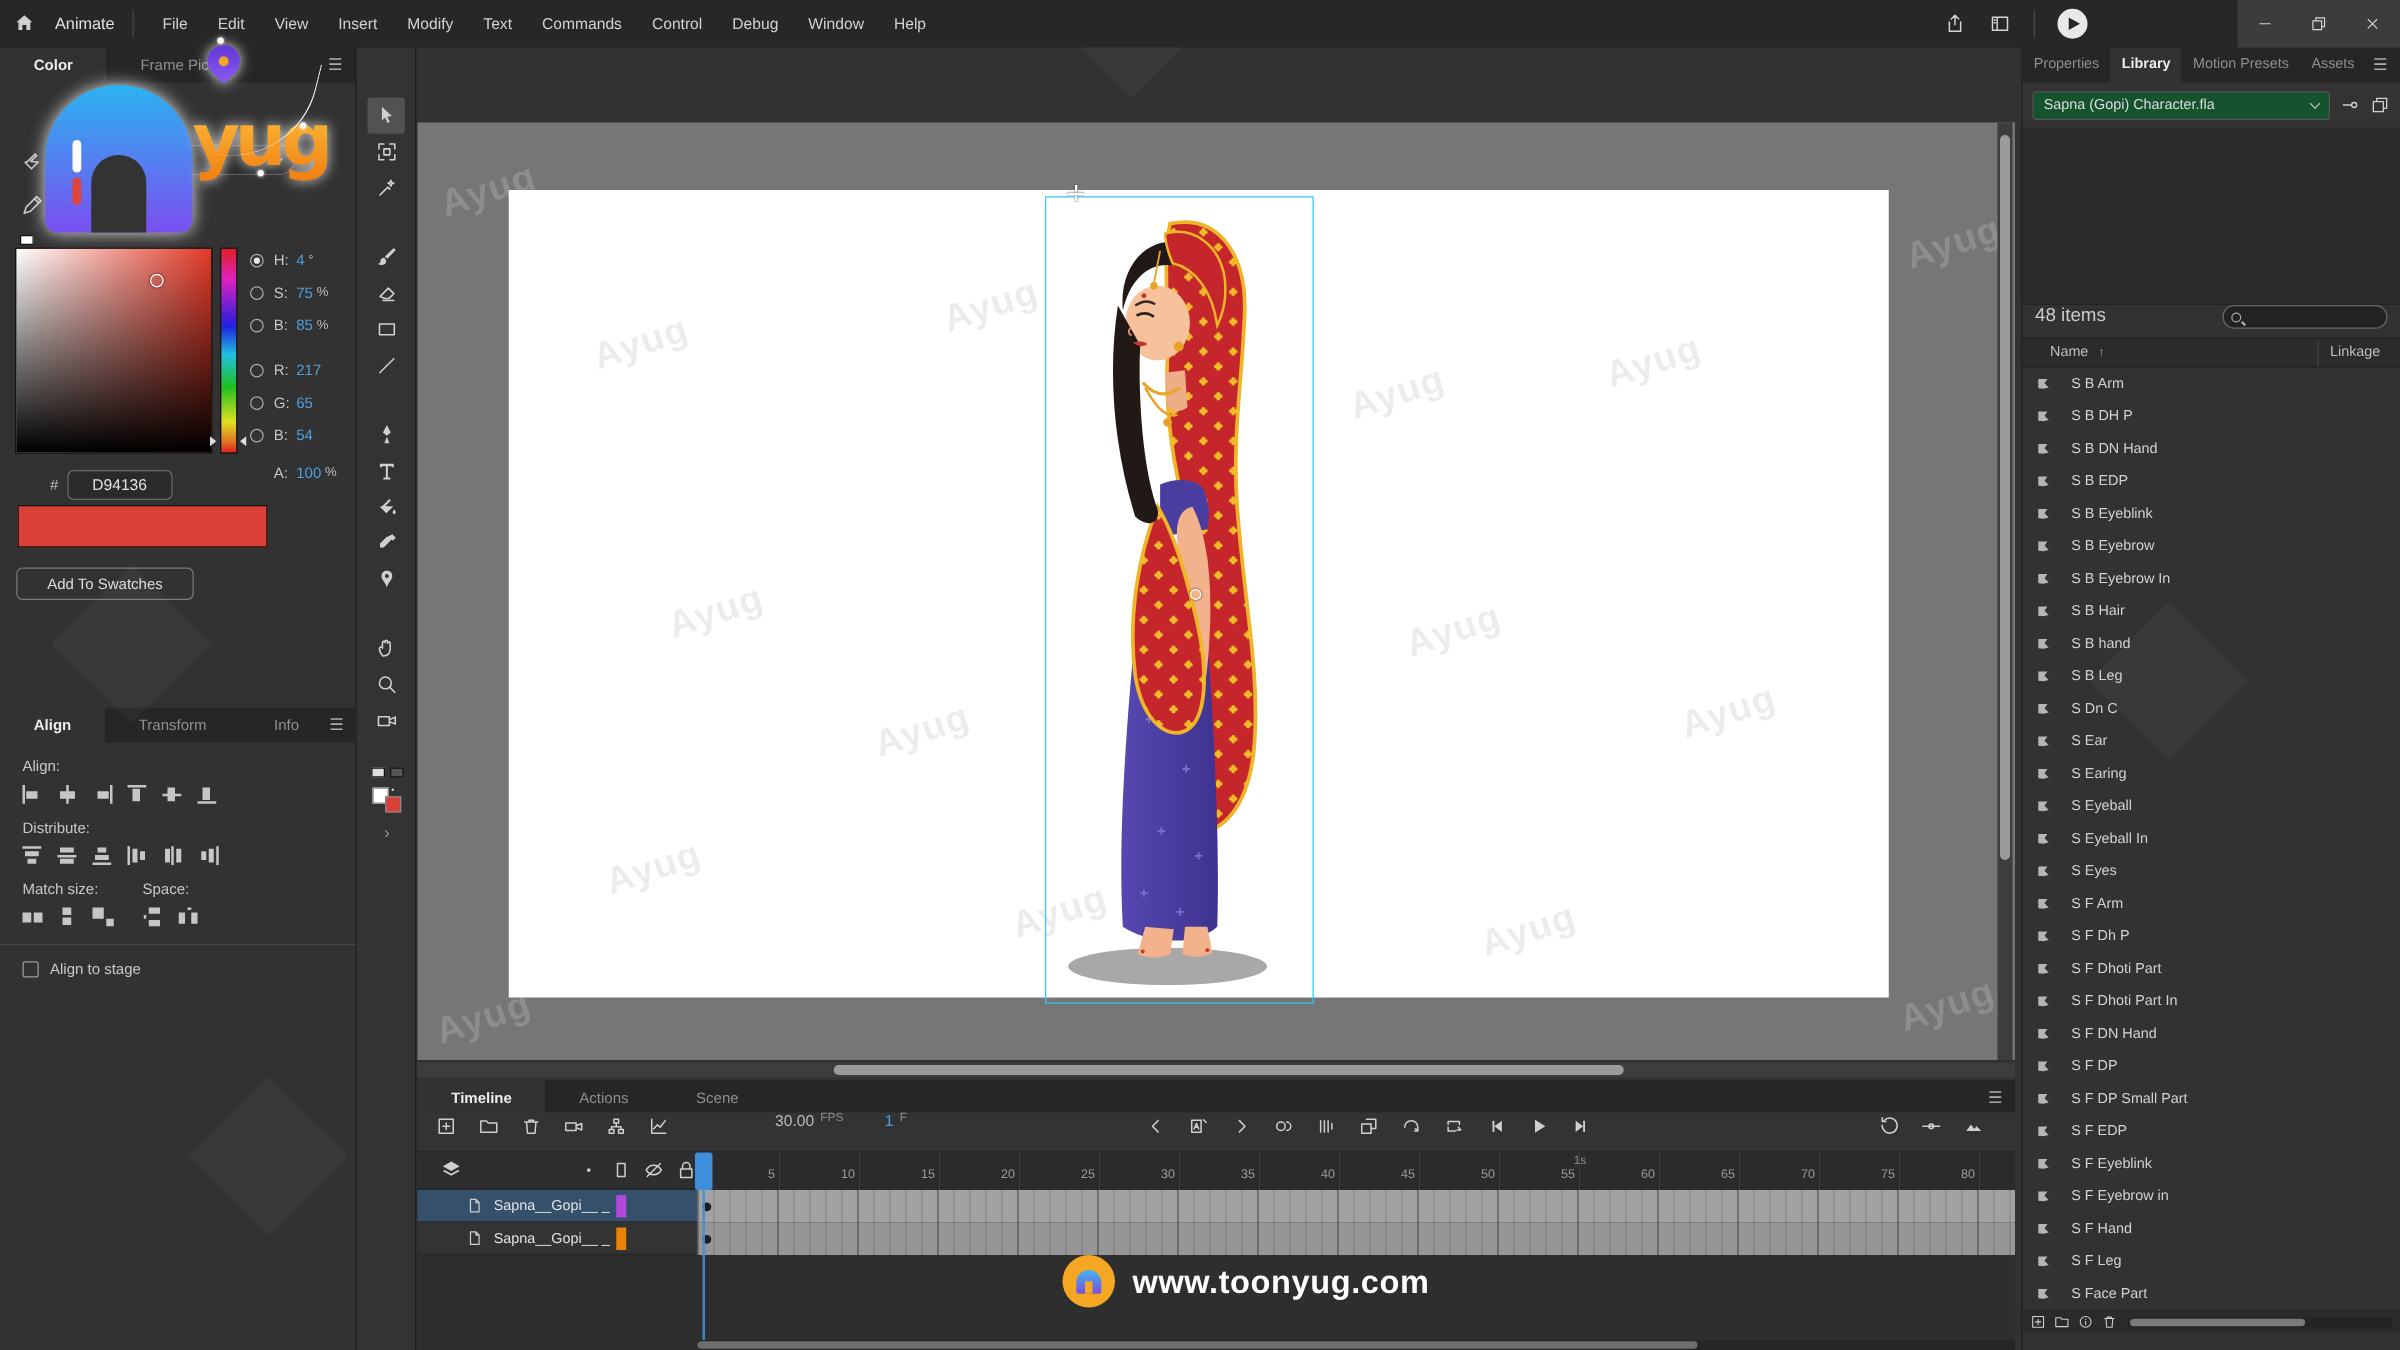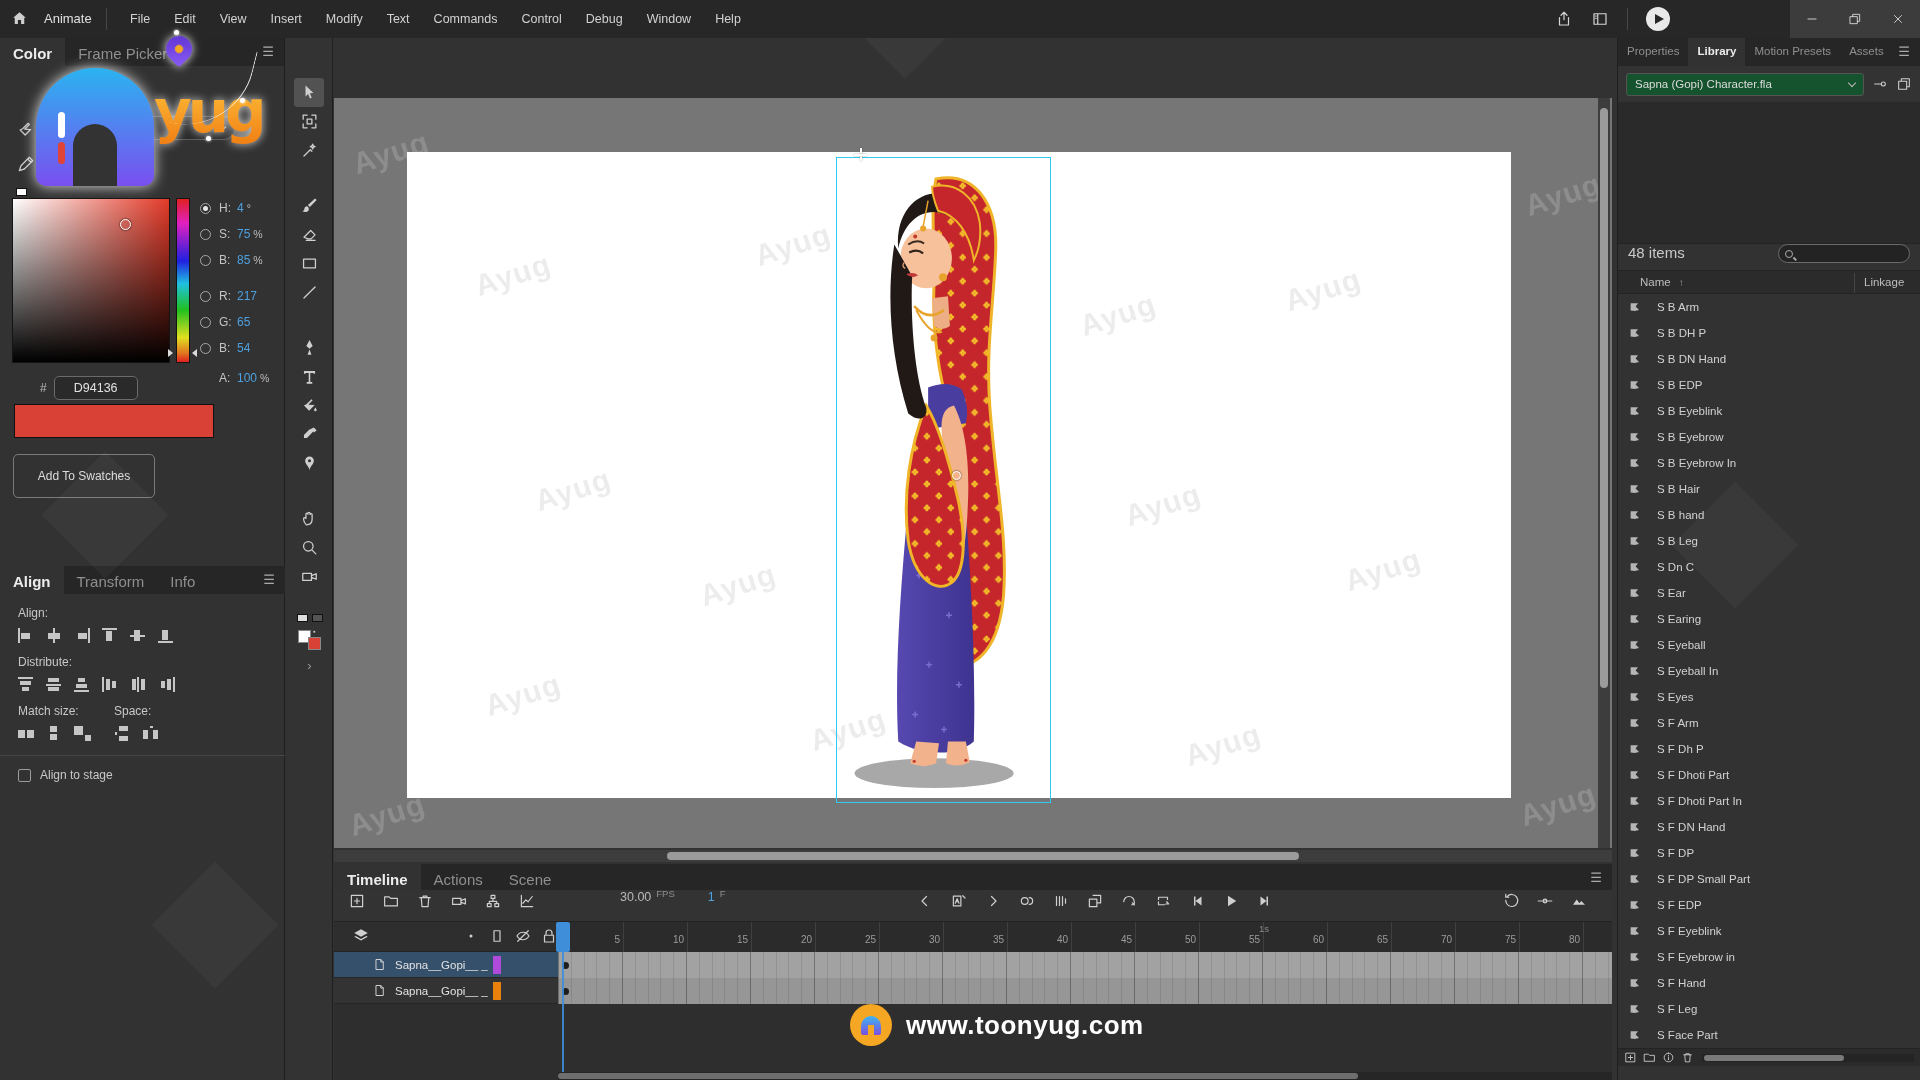--- a/index.html
+++ b/index.html
@@ -16,21 +16,21 @@
 .menu-item{padding:0 12px;font-size:12.5px;color:#d2d2d2;line-height:38px;cursor:default}
 #mbicons{position:absolute;right:250px;top:0;height:38px;display:flex;align-items:center;gap:18px}
 #winctl{position:absolute;right:0;top:0;width:130px;height:38px;background:#3c3c3c;display:flex}
 .wbtn{flex:1;display:flex;align-items:center;justify-content:center;color:#ddd}
 #testmovie{width:24px;height:24px;border-radius:50%;background:#e9e9e9;display:flex;align-items:center;justify-content:center}
 #testmovie i{width:0;height:0;border-left:9px solid #272727;border-top:5.5px solid transparent;border-bottom:5.5px solid transparent;margin-left:2px}
 .mico{stroke:#d5d5d5;fill:none;stroke-width:1.6;stroke-linecap:round;stroke-linejoin:round}
 
 #leftcol{left:0;top:38px;width:285px;height:1042px;background:#323232;border-right:1px solid #1f1f1f}
 .ptabs{display:flex;background:#262626;height:28px;align-items:stretch}
-.ptab{padding:7px 13px 0;font-size:15px;color:#8f8f8f}
+.ptab{padding:7px 27px 0;font-size:12px;color:#8f8f8f}
 #colorTabs span:nth-of-type(1),#alignTabs span:nth-of-type(1),#tlTabs span:nth-of-type(1),#libTabs span:nth-of-type(2){background:#323232;color:#ececec;font-weight:bold}
 .hamb{margin-left:auto;color:#aaa;padding:6px 10px;font-size:13px}
 #collapser{position:absolute;left:8px;top:-32px;color:#9a9a9a;font-size:12px}
 #colorhead{position:relative}
 .ciconcol{position:absolute;left:16px;top:54px;display:flex;flex-direction:column;gap:14px}
 .cicon{stroke:#c8c8c8;fill:none;stroke-width:1.6;stroke-linecap:round;stroke-linejoin:round}
 .minichip{width:11px;height:8px;border:1px solid #111;display:inline-block}
 #typedrop{position:absolute;left:74px;top:50px;width:162px;height:24px;background:#2a2a2a;
  border:1px solid #5a5a5a;border-radius:13px;display:flex;align-items:center;padding:0 10px;font-size:12px;color:#d8d8d8}
 .chev{width:6px;height:6px;border:solid #bbb;border-width:0 1.8px 1.8px 0;transform:rotate(45deg);margin-left:auto;margin-top:-3px}
@@ -48,21 +48,21 @@
 #hsbrows .crow:nth-of-type(1) .radio:after{content:"";position:absolute;left:2px;top:2px;width:5px;height:5px;border-radius:50%;background:#e6e6e6}
 .clab{width:18px;font-size:12px;color:#c4c4c4}
 .cval{font-size:12px;color:#4da0e0}
 .cunit{font-size:10.5px;color:#bdbdbd;margin-left:3px}
 #rgbrows{margin-top:16px}
 #arow{margin-top:10px}
 #hexwrap{left:40px;top:310px;display:flex;align-items:center}
 #hexwrap b{color:#bbb;font-weight:normal;margin-right:7px;font-size:12px}
 #hexinput{width:84px;height:24px;background:#2a2a2a;border:1px solid #6a6a6a;border-radius:5px;color:#e2e2e2;font-size:12.5px;text-align:center;font-family:"Liberation Sans",sans-serif}
 #bigswatch{left:14px;top:338px;width:200px;height:34px;border:1px solid #101010}
-#addswatch{left:13px;top:388px;width:142px;height:44px;border:1px solid #7a7a7a;border-radius:5px;
+#addswatch{left:13px;top:388px;width:142px;height:26px;border:1px solid #7a7a7a;border-radius:5px;
  background:transparent;color:#dcdcdc;font-size:12px;font-family:"Liberation Sans",sans-serif}
 
 #alignsec{left:0;top:528px;width:285px}
 .alabel{font-size:12px;color:#c8c8c8;margin:12px 0 8px 18px}
 .agroups{display:flex;margin-left:18px;gap:28px}
 .agrp{display:flex;gap:11px}
 .aicon{position:relative;width:17px;height:15px;display:inline-block}
 .aicon i{position:absolute;background:#c6c6c6}
 .al-l .b{left:0;top:0;width:2px;height:15px}.al-l .r1{left:3px;top:5px;width:9px;height:6px}
 .al-ch .b{left:7px;top:0;width:2px;height:15px}.al-ch .r1{left:2px;top:5px;width:12px;height:6px}

